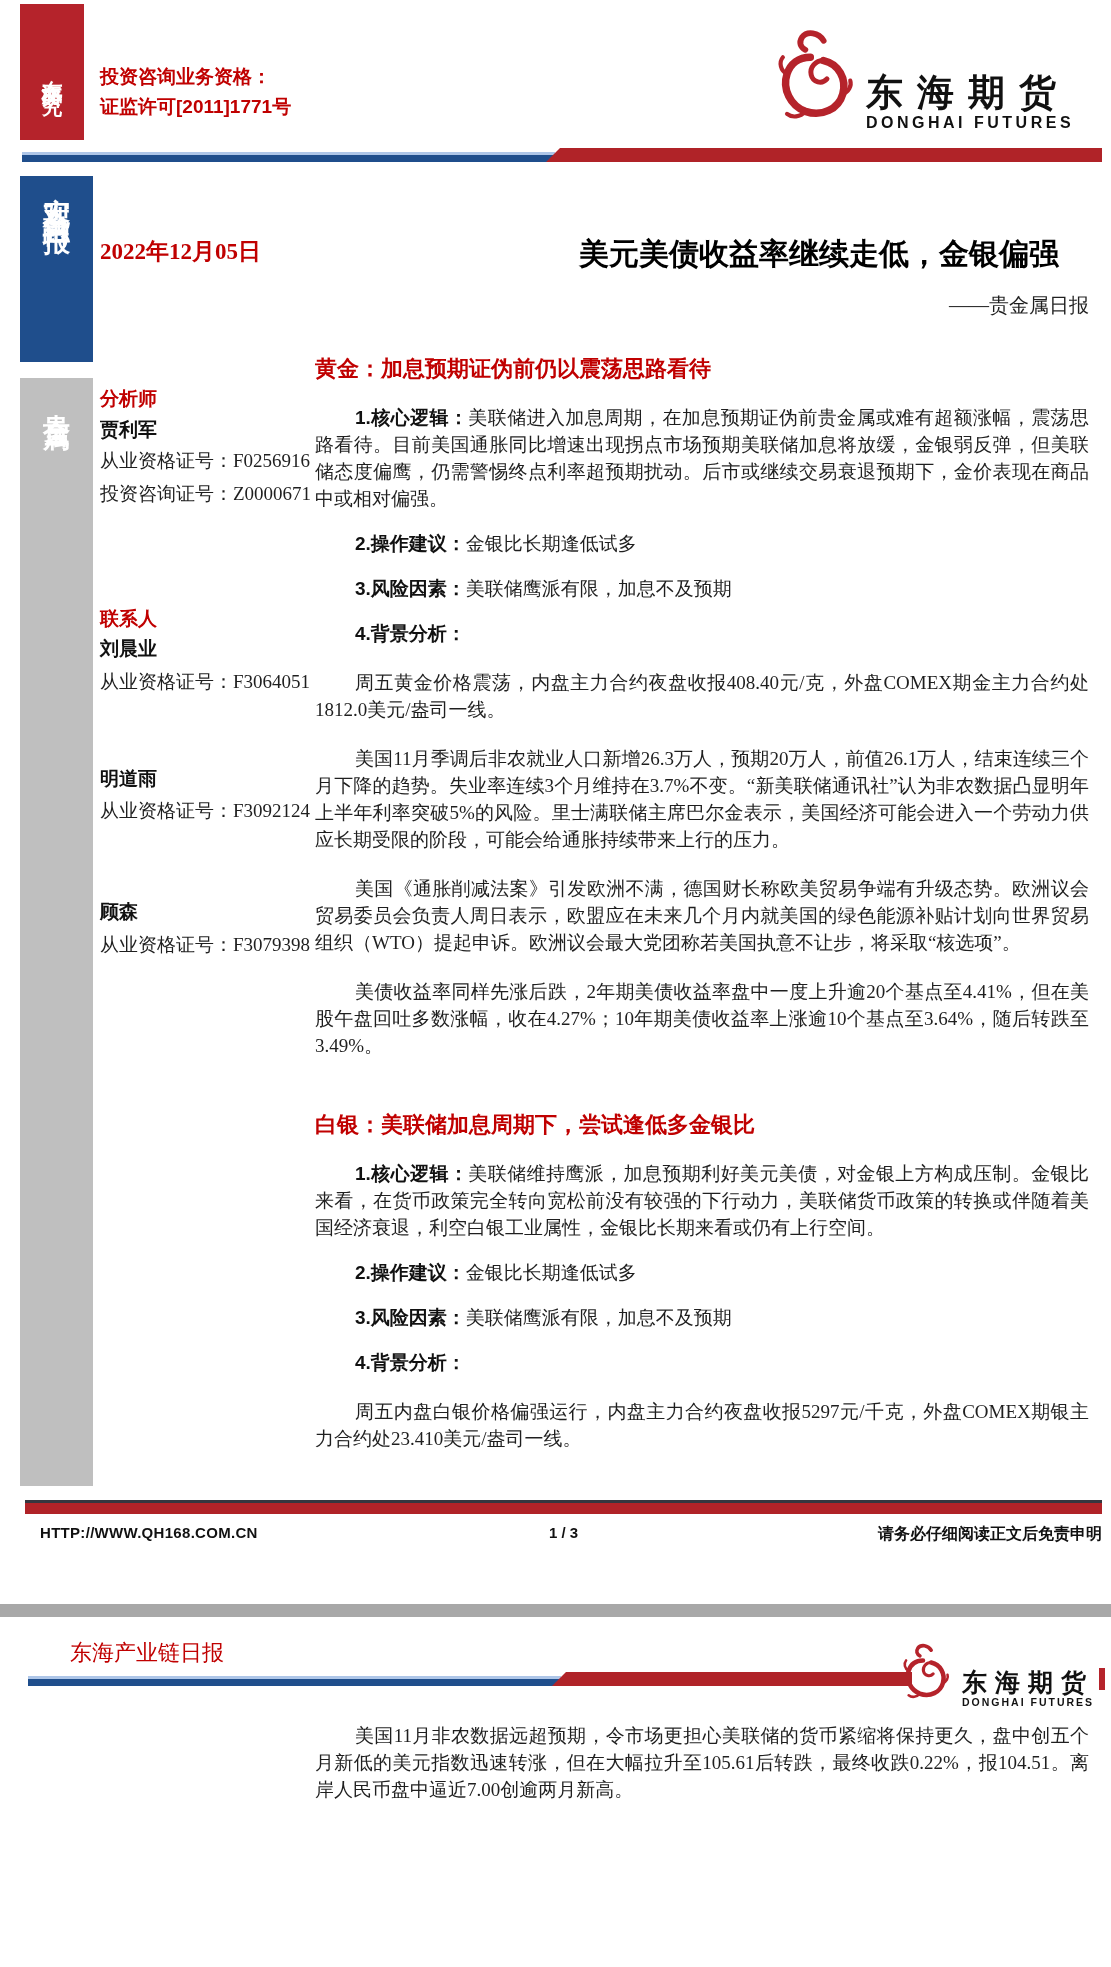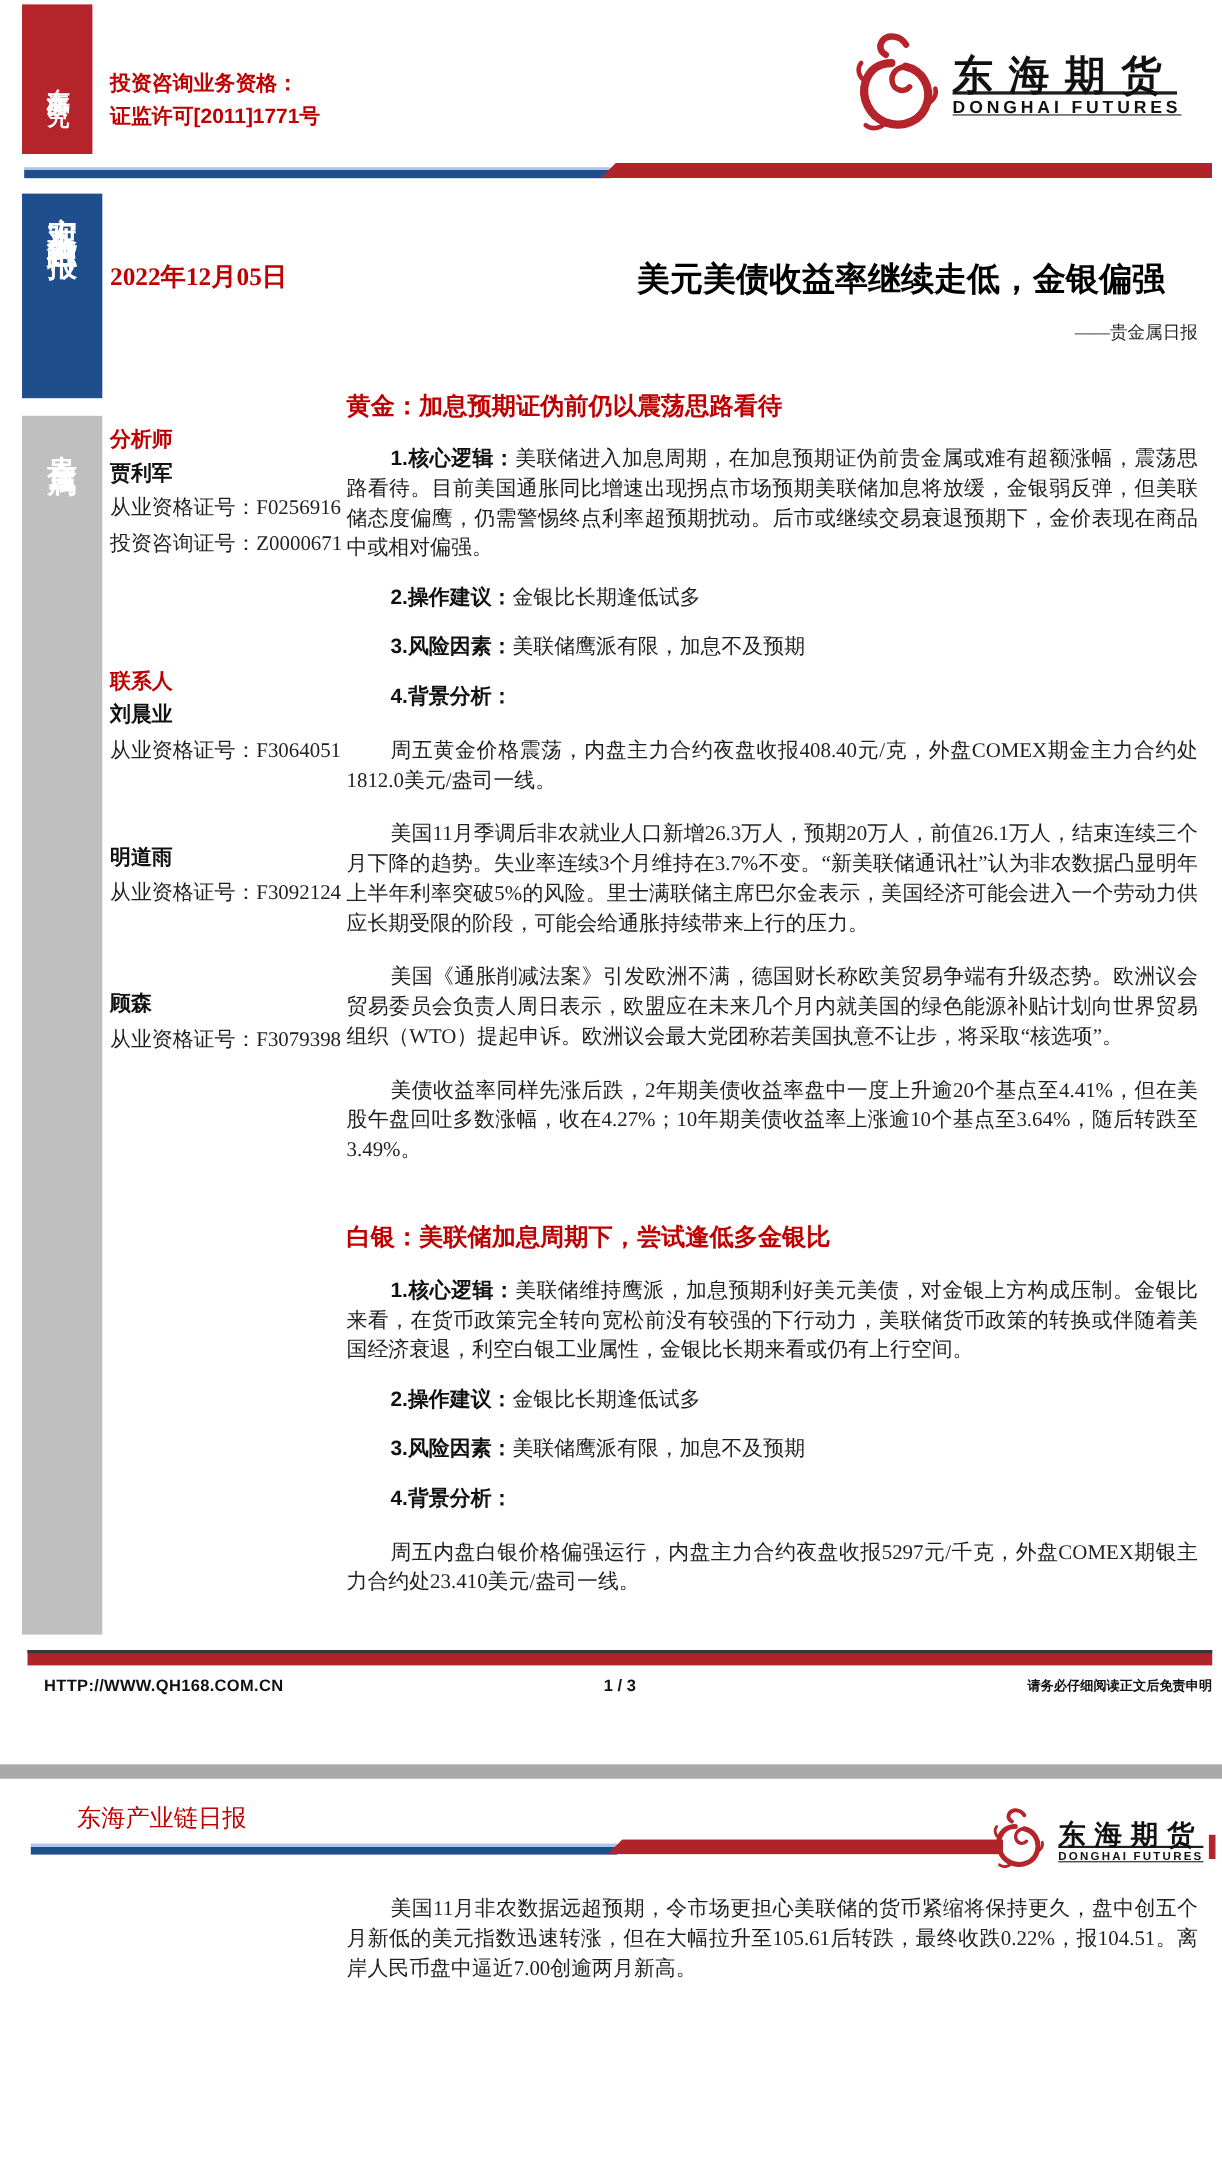--- a/index.html
+++ b/index.html
@@ -7,21 +7,21 @@
         font-family:"Liberation Serif","DejaVu Serif",serif;color:#1f1f1f;}
 
   
   .research-box{position:absolute;left:20px;top:4px;width:64px;height:136px;background:#b5232b;
     display:flex;align-items:center;justify-content:center;}
   .research-box .vtxt{writing-mode:vertical-rl;color:#fff;font-family:"Liberation Sans",sans-serif;
     font-weight:bold;font-size:21px;letter-spacing:5px;}
   .license{position:absolute;left:100px;top:62px;color:#c00000;
     font-family:"Liberation Sans",sans-serif;font-weight:bold;font-size:19px;line-height:30px;}
 
-  .logo{position:absolute;display:flex;align-items:center;text-decoration:underline;}
+  .logo{position:absolute;display:flex;align-items:flex-end;}
   .logo1{left:770px;top:24px;}
   .logo .dragon{flex:0 0 auto;}
   .logo .words{display:flex;flex-direction:column;margin-left:12px;}
   .logo .cn{font-family:"Liberation Sans",sans-serif;font-weight:bold;color:#111;
     font-size:37px;letter-spacing:14px;white-space:nowrap;line-height:1.1;}
   .logo .en{font-family:"Liberation Sans",sans-serif;font-weight:bold;color:#111;
     font-size:16px;letter-spacing:3.5px;white-space:nowrap;}
   .logo2{left:898px;top:1640px;}
   .logo2 .cn{font-size:25px;letter-spacing:8px;}
   .logo2 .en{font-size:10.5px;letter-spacing:2px;}
@@ -49,21 +49,21 @@
   .banner-gray .vtxt{padding-top:14px;}
 
   
   .report-date{position:absolute;left:100px;top:236px;color:#c00000;
     font-weight:bold;font-size:23px;}
   .report-title{position:absolute;left:315px;top:234px;width:774px;text-align:right;
     padding-right:0;box-sizing:border-box;color:#000000;
     font-family:"Liberation Sans",sans-serif;font-weight:bold;font-size:30px;}
   .report-title span{padding-right:30px;display:inline-block;}
   .report-subtitle{position:absolute;left:315px;top:292px;width:774px;text-align:right;
-    font-size:16px;color:#1f1f1f;}
+    font-size:20px;color:#1f1f1f;}
 
   
   .sidebar{position:absolute;left:100px;top:386px;width:215px;font-size:19px;}
   .side-label{color:#c00000;font-family:"Liberation Sans",sans-serif;font-weight:bold;}
   .side-name{font-family:"Liberation Sans",sans-serif;font-weight:bold;color:#111;}
   .side-cert{color:#1f1f1f;white-space:nowrap;}
   .sb-analyst-label{position:absolute;left:0;top:0;}
   .sb-analyst-name{position:absolute;left:0;top:31px;}
   .sb-analyst-qual{position:absolute;left:0;top:62px;}
   .sb-analyst-adv{position:absolute;left:0;top:95px;}
@@ -85,21 +85,21 @@
   .gold-section{top:356px;}
   .silver-section{top:1112px;}
 
   
   .footer-bar{position:absolute;left:25px;top:1500px;width:1077px;height:11px;background:#b02328;
     border-top:3px solid #35373f;}
   .footer-row{position:absolute;left:25px;top:1524px;width:1077px;height:24px;
     font-family:"Liberation Sans",sans-serif;font-weight:bold;font-size:15px;color:#111;}
   .footer-url{position:absolute;left:15px;top:0;letter-spacing:.3px;}
   .footer-page{position:absolute;left:0;width:100%;text-align:center;top:0;}
-  .footer-disclaimer{position:absolute;right:0;top:0;font-size:12px;}
+  .footer-disclaimer{position:absolute;right:0;top:0;font-size:16px;}
 
   
   .page2-separator{position:absolute;left:0;top:1604px;width:1111px;height:13px;background:#a8a8a8;}
   .page2-title{position:absolute;left:70px;top:1638px;color:#c00000;
     font-family:"Liberation Sans",sans-serif;font-weight:normal;font-size:22px;}
   .page2-content{position:absolute;left:315px;top:1700px;width:774px;
     font-size:19px;line-height:27px;text-align:justify;}
   .page2-content p{margin:22px 0 0;text-indent:40px;}
 </style>
 </head>

